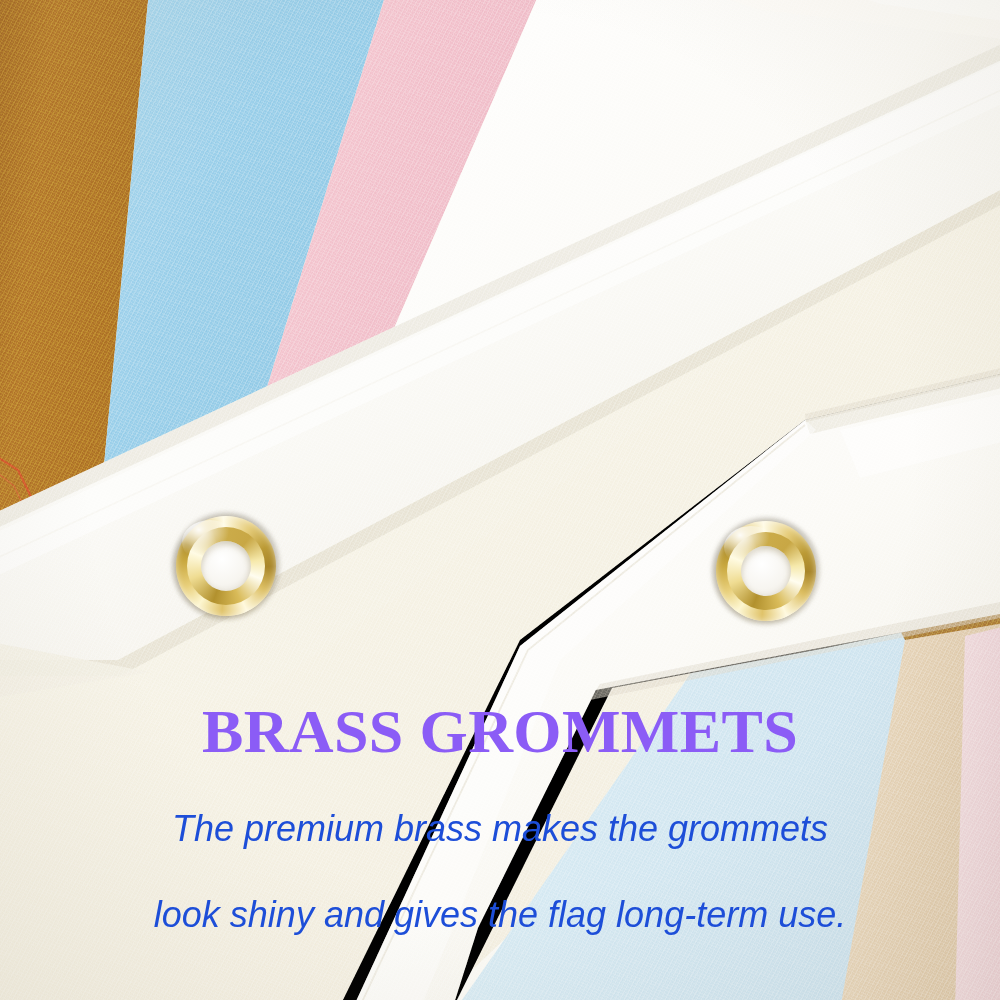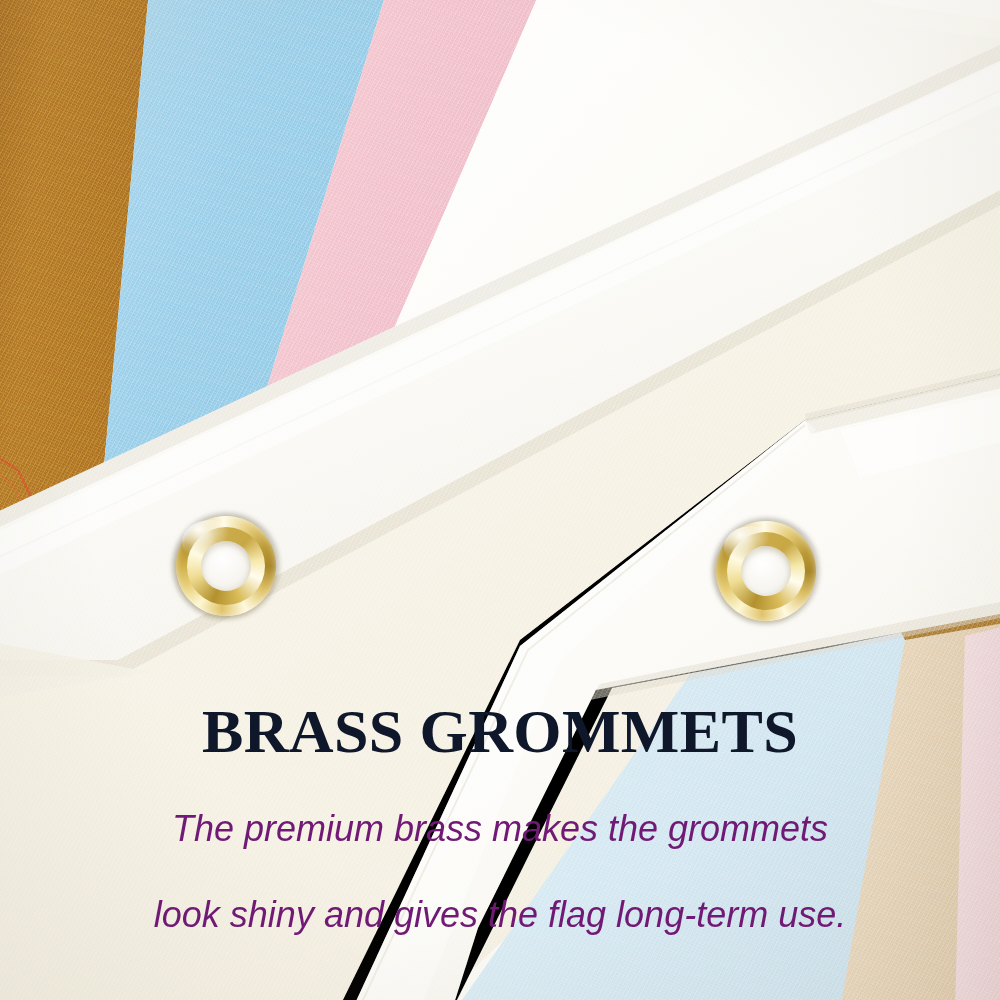--- a/index.html
+++ b/index.html
@@ -84,28 +84,28 @@
   .grommet .spec{
     position:absolute;border-radius:50%;
     background:radial-gradient(ellipse at 30% 22%, rgba(255,255,255,.95) 0%, rgba(255,255,255,0) 55%);
     pointer-events:none;
   }
 
   
   #headline{
     position:absolute;left:0;width:1000px;text-align:center;
     font-family:"Liberation Serif","DejaVu Serif",serif;
-    font-weight:700;color:#0f172a;
+    font-weight:700;color:#8b5cf6;
     letter-spacing:.006em;
     white-space:nowrap;
   }
   .sub{
     position:absolute;left:0;width:1000px;text-align:center;
     font-family:"Liberation Sans","DejaVu Sans",sans-serif;
-    font-style:italic;font-weight:400;color:#701a75;
+    font-style:italic;font-weight:400;color:#1d4ed8;
     white-space:nowrap;
   }
   .vign{
     position:absolute;inset:0;pointer-events:none;
     background:radial-gradient(ellipse at 50% 46%, rgba(255,255,255,0) 58%, rgba(140,128,100,.10) 100%);
   }
 </style>
 </head>
 <body>
 

